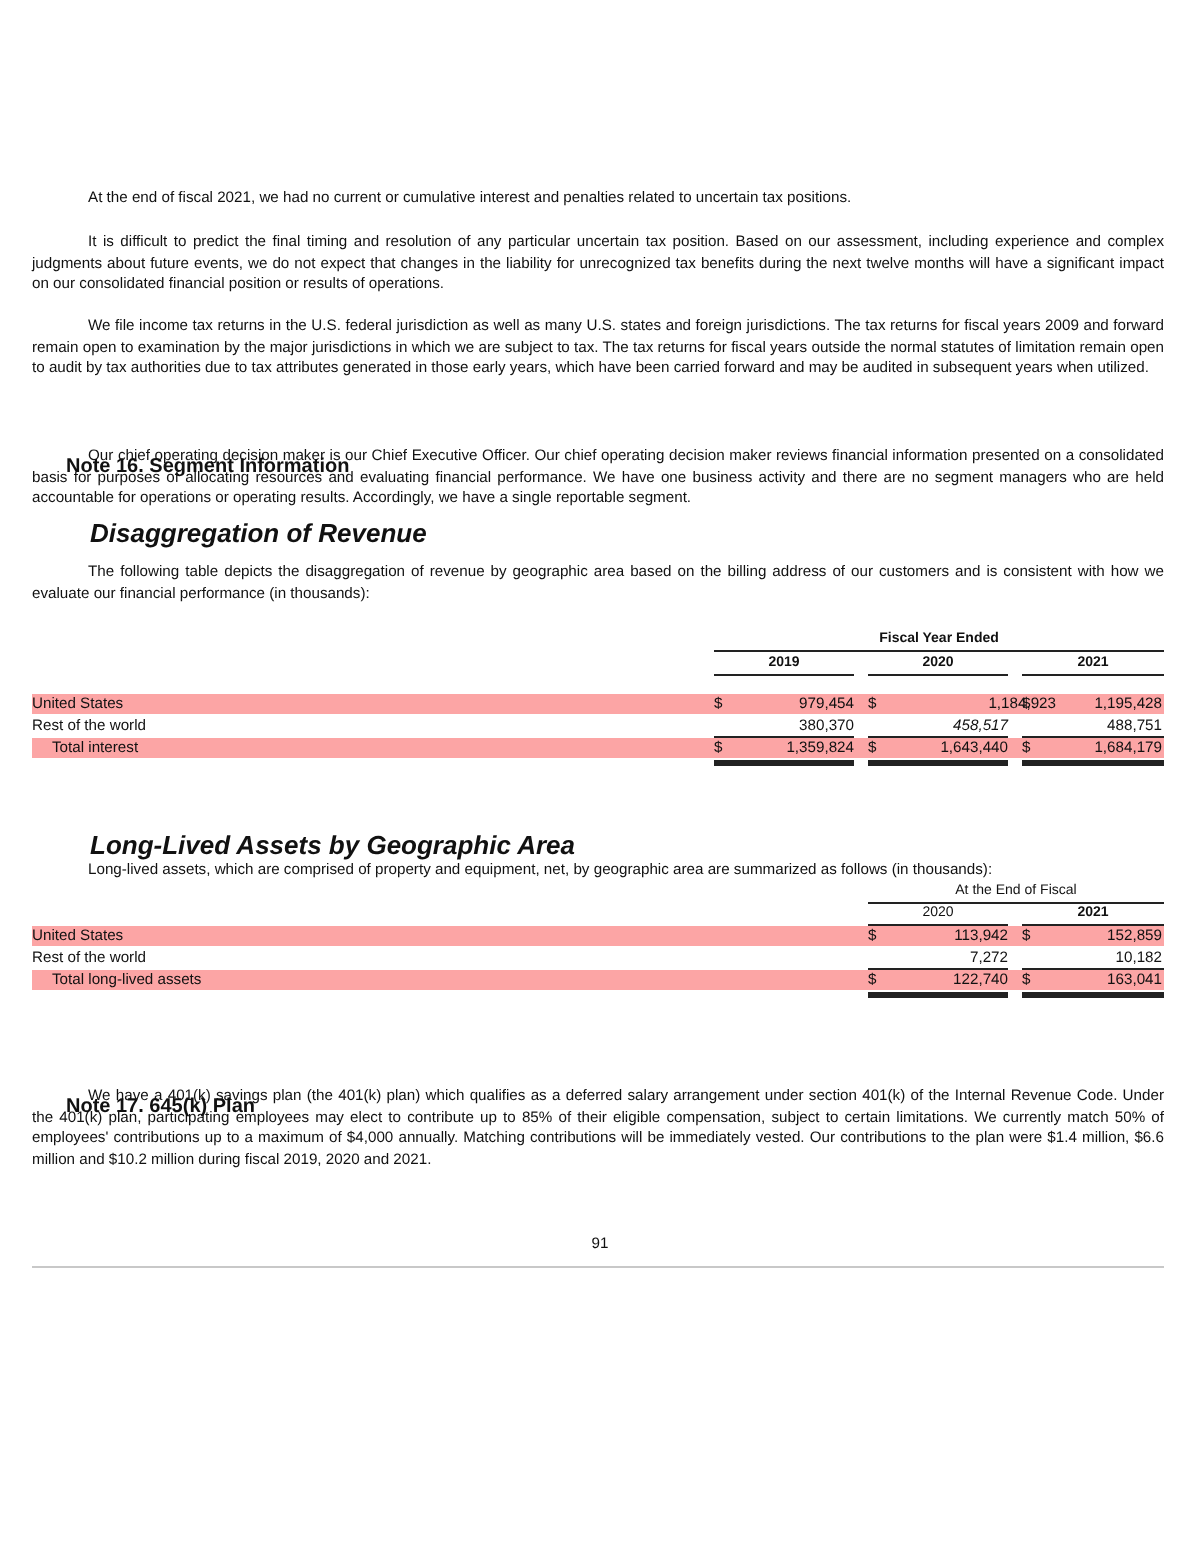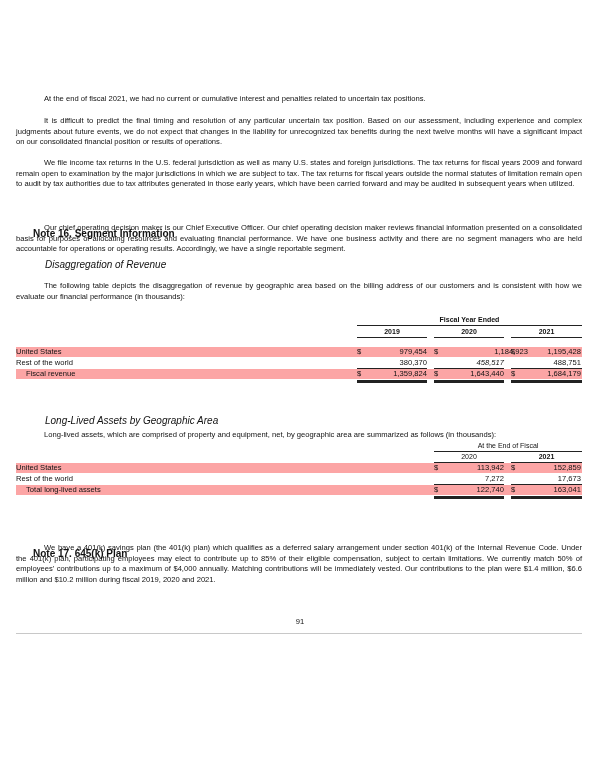--- a/index.html
+++ b/index.html
@@ -3,21 +3,21 @@
 <meta charset="utf-8">
 <style>
   html, body { margin: 0; padding: 0; background: #ffffff; }
   body { width: 600px; height: 776px; position: relative; overflow: hidden;
          font-family: "Liberation Sans", sans-serif; color: #111; }
   .page { position: absolute; left: 0; top: 0; width: 600px; height: 776px; }
   .p { position: absolute; left: 16px; width: 566px; font-size: 7.6px; line-height: 10.6px;
        text-align: justify; text-align-last: left; margin: 0; }
   .indent { text-indent: 28px; }
   .h { position: absolute; left: 16px; font-size: 10px; font-weight: bold; margin: 17px; }
-  .sub { position: absolute; left: 45px; font-size: 10px; font-weight: normal; font-style: italic; margin: 0; }
+  .sub { position: absolute; left: 45px; font-size: 13px; font-weight: bold; font-style: italic; margin: 0; }
   .row { position: absolute; left: 16px; width: 566px; height: 10px; font-size: 7.6px; line-height: 10px; }
   .row.shade { background: #fca5a5; }
   .lbl { position: absolute; left: 0; top: 0; }
   .lbl.ind { left: 10px; }
   .dol { position: absolute; top: 0; }
   .num { position: absolute; top: 0; text-align: right; }
   .hdr { position: absolute; font-size: 7px; font-weight: bold; text-align: center; }
   .line { position: absolute; background: #222; }
   .pagenum { position: absolute; left: 0; width: 600px; top: 617px; text-align: center; font-size: 7.6px; }
   .footer-rule { position: absolute; left: 16px; width: 566px; top: 633px; height: 1px; background: #c8c8c8; }
@@ -59,21 +59,21 @@
     <div class="row" style="top:358px;">
       <span class="lbl">Rest of the world</span>
       <span class="num" style="left:341px; width:70px;">380,370</span>
       <span class="num" style="left:418px; width:70px;font-style:italic;">458,517</span>
       <span class="num" style="left:495px; width:70px;">488,751</span>
     </div>
     <div class="line" style="left:357px; width:70px; top:368px; height:1px;"></div>
     <div class="line" style="left:434px; width:70px; top:368px; height:1px;"></div>
     <div class="line" style="left:511px; width:71px; top:368px; height:1px;"></div>
     <div class="row shade" style="top:369px;">
-      <span class="lbl ind">Fiscal revenue</span>
+      <span class="lbl ind">Total interest</span>
       <span class="dol" style="left:341px;">$</span>
       <span class="num" style="left:341px; width:70px;">1,359,824</span>
       <span class="dol" style="left:418px;">$</span>
       <span class="num" style="left:418px; width:70px;">1,643,440</span>
       <span class="dol" style="left:495px;">$</span>
       <span class="num" style="left:495px; width:70px;">1,684,179</span>
     </div>
     <div class="line" style="left:357px; width:70px; top:380px; height:3px;"></div>
     <div class="line" style="left:434px; width:70px; top:380px; height:3px;"></div>
     <div class="line" style="left:511px; width:71px; top:380px; height:3px;"></div>
@@ -93,21 +93,21 @@
     <div class="row shade" style="top:463px;">
       <span class="lbl">United States</span>
       <span class="dol" style="left:418px;">$</span>
       <span class="num" style="left:418px; width:70px;">113,942</span>
       <span class="dol" style="left:495px;">$</span>
       <span class="num" style="left:495px; width:70px;">152,859</span>
     </div>
     <div class="row" style="top:474px;">
       <span class="lbl">Rest of the world</span>
       <span class="num" style="left:418px; width:70px;">7,272</span>
-      <span class="num" style="left:495px; width:70px;">17,673</span>
+      <span class="num" style="left:495px; width:70px;">10,182</span>
     </div>
     <div class="line" style="left:434px; width:70px; top:484px; height:1px;"></div>
     <div class="line" style="left:511px; width:71px; top:484px; height:1px;"></div>
     <div class="row shade" style="top:485px;">
       <span class="lbl ind">Total long-lived assets</span>
       <span class="dol" style="left:418px;">$</span>
       <span class="num" style="left:418px; width:70px;">122,740</span>
       <span class="dol" style="left:495px;">$</span>
       <span class="num" style="left:495px; width:70px;">163,041</span>
     </div>

